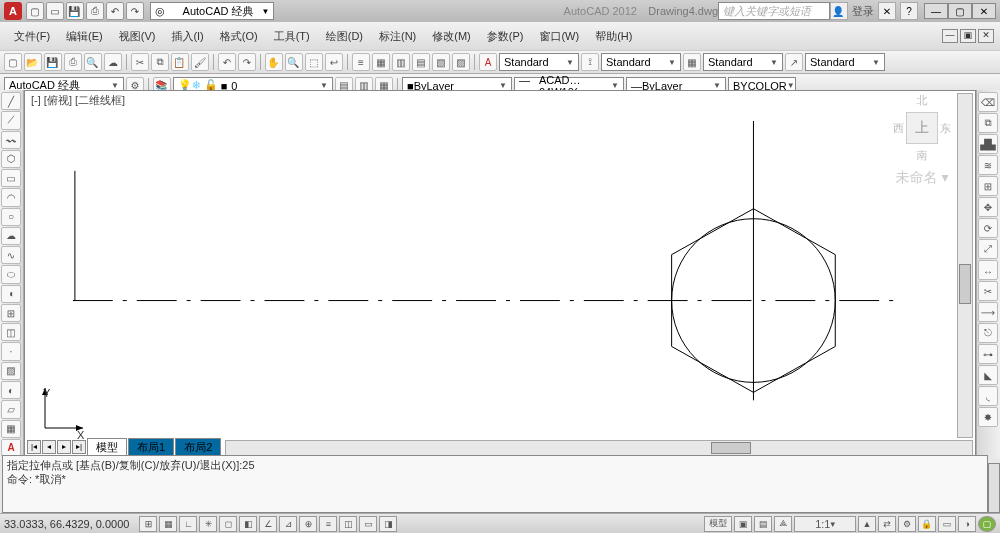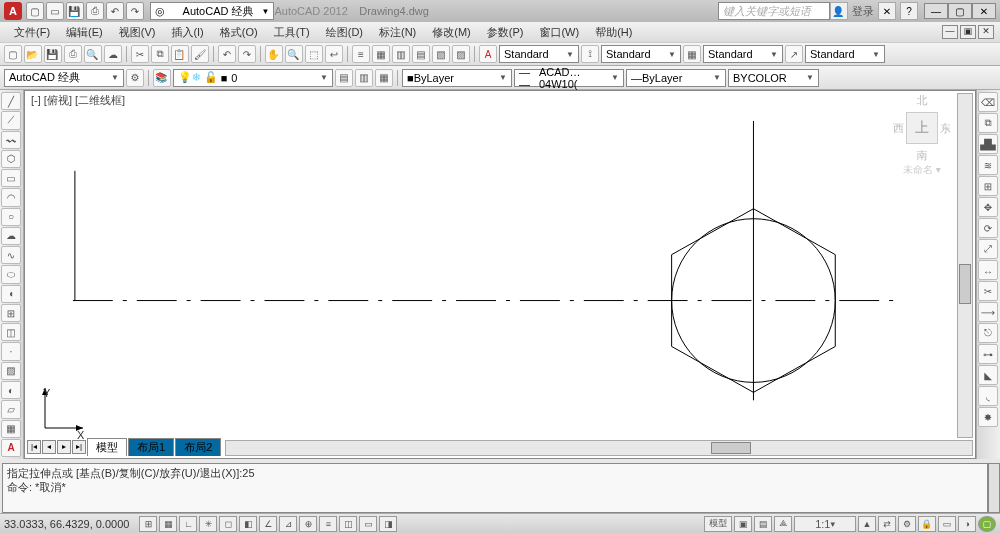--- a/index.html
+++ b/index.html
@@ -3,29 +3,29 @@
 <meta charset="utf-8">
 <style>
 * { margin:0; padding:0; box-sizing:border-box; font-family:"Microsoft YaHei",Arial,sans-serif; font-size:11px; }
 body { width:1000px; height:533px; background:#e8e8e8; overflow:hidden; position:relative; }
 .titlebar { height:22px; background:linear-gradient(#d0d0d0,#b8b8b8); display:flex; align-items:center; padding:0 4px; }
 .titlebar .logo { width:18px; height:18px; background:#c62828; border-radius:3px; color:#fff; text-align:center; line-height:18px; font-weight:bold; margin-right:4px; }
 .titlebar .qat { display:flex; gap:2px; }
 .titlebar .qat span { width:18px; height:18px; background:#f5f5f5; border:1px solid #999; border-radius:2px; display:flex; align-items:center; justify-content:center; font-size:10px; color:#444; }
 .titlebar .ws { margin-left:6px; display:flex; align-items:center; border:1px solid #888; background:#fff; padding:0 4px; height:18px; }
 .titlebar .ws span:first-child { margin-right:18px; }
-.titlebar .center { flex:1; text-align:left; color:#666; font-size:12px; }
+.titlebar .center { flex:1; text-align:right; color:#666; font-size:12px; }
 .titlebar .center .app { color:#888; }
 .titlebar .center .doc { color:#777; margin-left:8px; }
 .titlebar .search { width:112px; height:18px; border:1px solid #888; background:#fff; color:#aaa; font-style:italic; padding:0 4px; line-height:16px; }
 .titlebar .right { display:flex; gap:4px; align-items:center; }
 .titlebar .right .ico { width:18px; height:18px; background:#f0f0f0; border:1px solid #aaa; display:flex; align-items:center; justify-content:center; font-size:10px; }
 .winbtns { display:flex; margin-left:6px; }
 .winbtns span { width:24px; height:16px; border:1px solid #888; background:#ddd; display:flex; align-items:center; justify-content:center; font-size:10px; }
-.menubar { height:20px; background:linear-gradient(#f2f2f2,#dcdcdc); display:flex; align-items:center; padding:0 6px; gap:0; }
+.menubar { height:28px; background:linear-gradient(#f2f2f2,#dcdcdc); display:flex; align-items:center; padding:0 6px; gap:0; }
 .menubar span { padding:0 8px; color:#333; cursor:default; }
 .menubar .mdi { margin-left:auto; display:flex; gap:2px; }
 .menubar .mdi span { width:16px; height:14px; border:1px solid #888; background:#eee; padding:0; font-size:9px; text-align:center; }
 .toolbar { height:24px; background:linear-gradient(#f5f5f5,#e0e0e0); border-top:1px solid #ccc; border-bottom:1px solid #aaa; display:flex; align-items:center; padding:0 4px; gap:2px; }
 .tbtn { width:18px; height:18px; border:1px solid #bbb; background:#f8f8f8; border-radius:2px; display:flex; align-items:center; justify-content:center; font-size:10px; color:#555; }
 .tsep { width:1px; height:16px; background:#aaa; margin:0 2px; }
 .tcombo { height:18px; border:1px solid #888; background:#fff; display:flex; align-items:center; padding:0 4px; font-size:11px; }
 .tcombo .arrow { margin-left:auto; font-size:8px; color:#555; }
 .layerbar { height:24px; background:linear-gradient(#f5f5f5,#e0e0e0); border-bottom:1px solid #aaa; display:flex; align-items:center; padding:0 4px; gap:2px; }
 .workarea { position:absolute; top:90px; left:24px; right:24px; bottom:74px; background:#fff; border:1px solid #888; }
@@ -41,21 +41,21 @@
 .tabs .tab.active { background:#fff; }
 .hscroll { position:absolute; right:2px; bottom:2px; left:200px; height:16px; background:#e8e8e8; border:1px solid #aaa; }
 .hscroll .thumb { position:absolute; left:65%; width:40px; top:1px; bottom:1px; background:#ccc; border:1px solid #888; }
 .vscroll { position:absolute; right:2px; top:2px; bottom:20px; width:16px; background:#e8e8e8; border:1px solid #aaa; }
 .vscroll .thumb { position:absolute; top:170px; height:40px; left:1px; right:1px; background:#ccc; border:1px solid #888; }
 .viewcube { position:absolute; right:24px; top:2px; text-align:center; color:#bbb; font-size:12px; }
 .viewcube .cube { width:32px; height:32px; background:#f0f0f0; border:1px solid #ccc; margin:4px auto; display:flex; align-items:center; justify-content:center; font-size:14px; color:#999; }
 .lefttools { position:absolute; left:0; top:90px; bottom:74px; width:24px; background:linear-gradient(90deg,#f0f0f0,#d8d8d8); border-right:1px solid #aaa; display:flex; flex-direction:column; padding:2px 1px; gap:1px; }
 .righttools { position:absolute; right:0; top:90px; bottom:74px; width:24px; background:linear-gradient(90deg,#d8d8d8,#f0f0f0); border-left:1px solid #aaa; display:flex; flex-direction:column; padding:2px 1px; gap:1px; }
 .vtbtn { width:20px; height:20px; border:1px solid #bbb; background:#f8f8f8; border-radius:2px; display:flex; align-items:center; justify-content:center; font-size:10px; color:#555; }
-.cmdline { position:absolute; left:2px; right:12px; bottom:20px; height:50px; background:#f8f8f8; border:1px solid #888; padding:2px 4px; font-family:SimSun,monospace; font-size:12px; color:#333; line-height:14px; overflow:hidden; }
+.cmdline { position:absolute; left:2px; right:12px; bottom:20px; height:58px; background:#f8f8f8; border:1px solid #888; padding:2px 4px; font-family:SimSun,monospace; font-size:12px; color:#333; line-height:14px; overflow:hidden; }
 .cmdscroll { position:absolute; right:0; bottom:20px; width:12px; height:50px; background:#e0e0e0; border:1px solid #888; }
 .statusbar { position:absolute; left:0; right:0; bottom:0; height:20px; background:linear-gradient(#e8e8e8,#d0d0d0); border-top:1px solid #aaa; display:flex; align-items:center; padding:0 4px; gap:2px; font-size:11px; }
 .statusbar .coords { color:#333; margin-right:8px; }
 .sbtn { width:18px; height:16px; border:1px solid #999; background:#efefef; display:flex; align-items:center; justify-content:center; font-size:9px; color:#555; }
 .statusbar .right { margin-left:auto; display:flex; gap:2px; align-items:center; }
 </style>
 </head>
 <body>
 
 <div class="titlebar">
@@ -189,21 +189,21 @@
   <div class="tcombo" style="width:110px">
       <span style="letter-spacing:-1px">— — </span>
       <span>ACAD…04W10(</span>
       <span class="arrow">▼</span>
     </div>
   <div class="tcombo" style="width:100px">
       <span>— </span>
       <span>ByLayer</span>
       <span class="arrow">▼</span>
     </div>
-  <div class="tcombo" style="width:91px">
+  <div class="tcombo" style="width:68px">
       <span>BYCOLOR</span>
       <span class="arrow">▼</span>
     </div>
 </div>
 
 <div class="lefttools">
   <div class="vtbtn">╱</div>
   <div class="vtbtn">⟋</div>
   <div class="vtbtn">〰</div>
   <div class="vtbtn">⬡</div>
@@ -247,21 +247,21 @@
   <div class="viewlabel">[-] [俯视] [二维线框]</div>
 
   <div class="viewcube">
     <div>北</div>
     <div style="display:flex;align-items:center;justify-content:center;gap:2px">
       <span>西</span>
       <div class="cube">上</div>
       <span>东</span>
     </div>
     <div>南</div>
-    <div style="font-size:10px;color:#ccc;">未命名 ▾</div>
+    <div style="font-size:14px;color:#ccc;margin-top:6px">未命名 ▾</div>
   </div>
 
   <svg class="canvas" viewBox="0 0 952 369">
 
     <line x1="48" y1="210" x2="880" y2="210" stroke="#000" stroke-width="1" stroke-dasharray="40 10 4 10"></line>
     <line x1="50" y1="80" x2="50" y2="210" stroke="#000" stroke-width="1"></line>
 
     <line x1="730" y1="30" x2="730" y2="310" stroke="#000" stroke-width="1"></line>
 
     <circle cx="730" cy="210" r="82" fill="none" stroke="#000" stroke-width="1"></circle>

